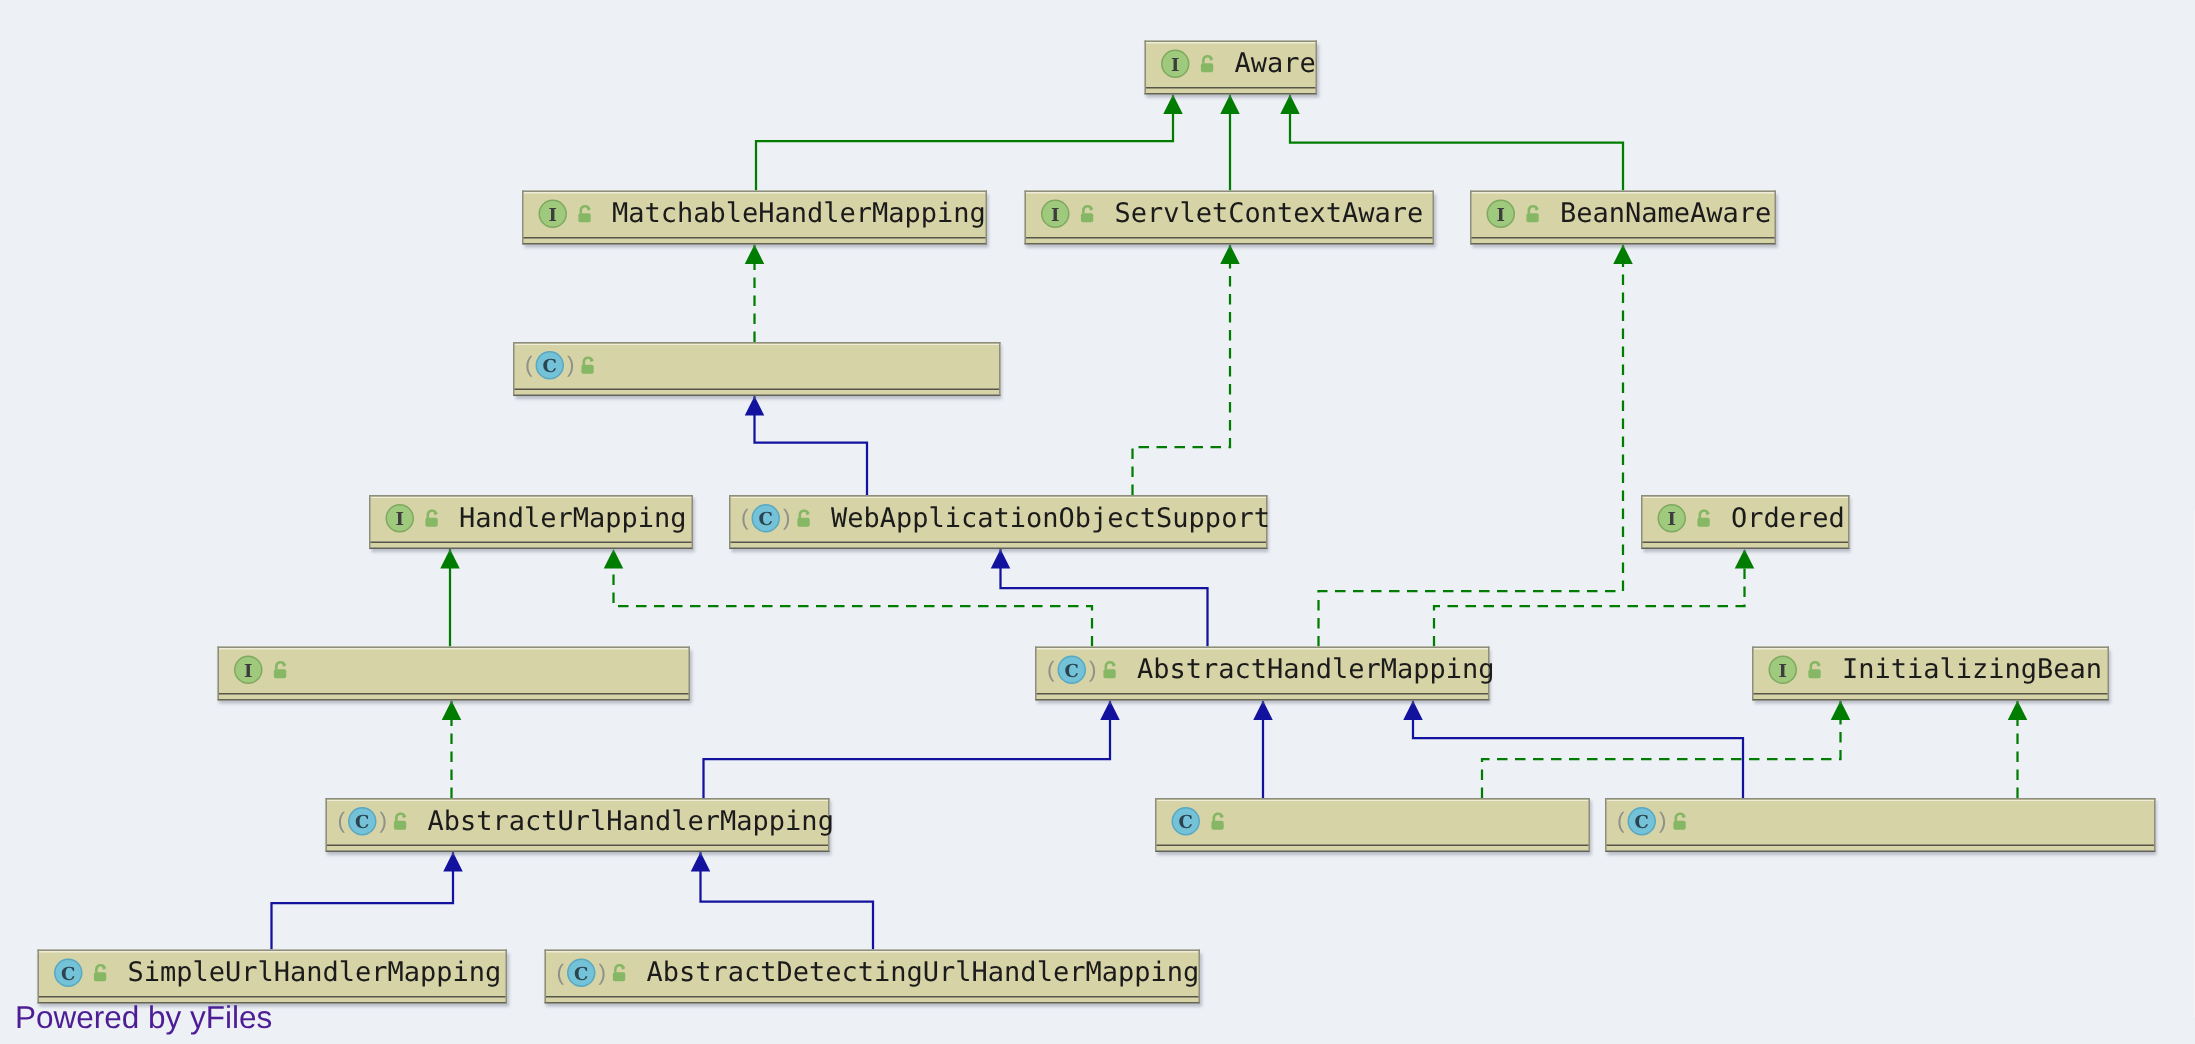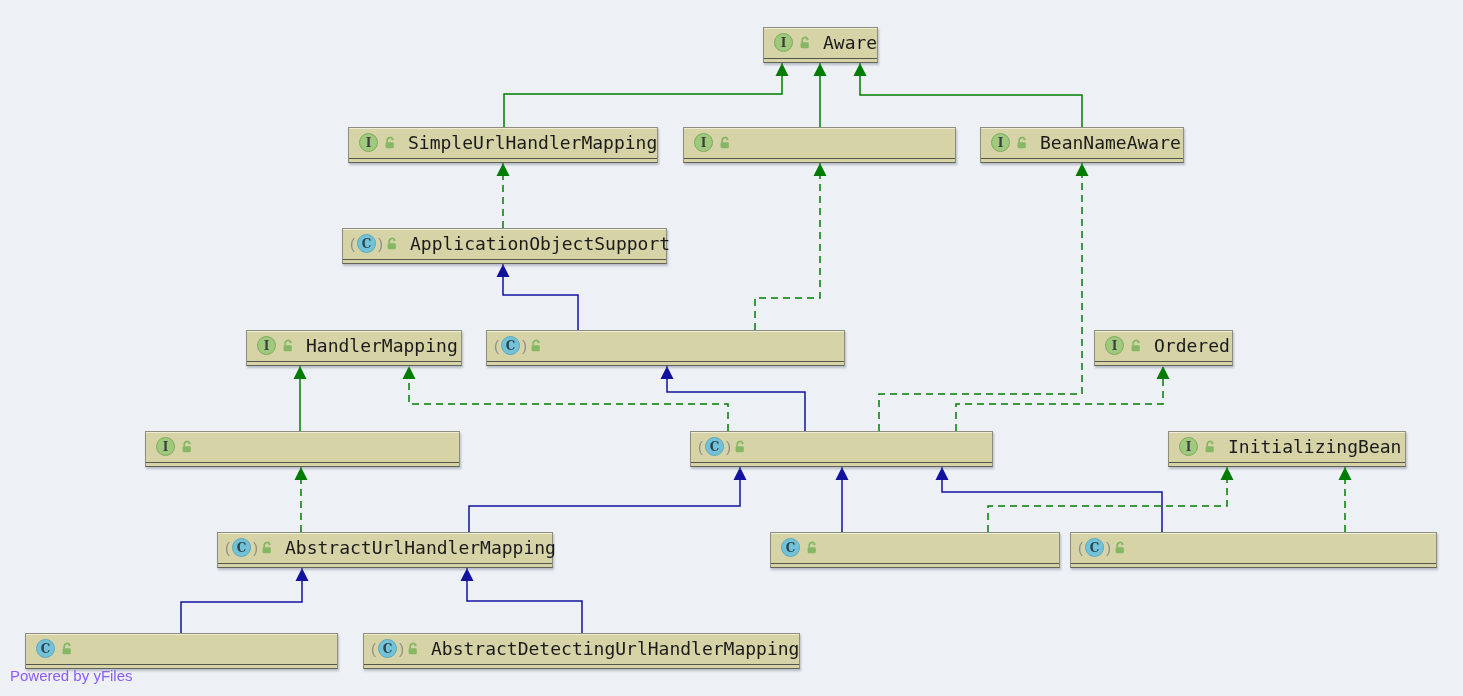--- a/index.html
+++ b/index.html
@@ -35,21 +35,21 @@
     flex:0 0 auto;
   }
   .badge.interface{background:#9fca7e;border:1px solid #7ea95e;color:#3d3d3d;}
   .badge.class{background:#74c2d8;border:1px solid #58a8c2;color:#2b4450;}
   .paren{color:#90908a;font-size:15px;margin:0 -3px;flex:0 0 auto;font-family:"Liberation Sans",sans-serif;}
   .lock{flex:0 0 auto;margin-right:6px;}
   .label{flex:0 0 auto;}
   #watermark{
     position:absolute;
     font-family:"Liberation Sans",sans-serif;
-    font-size:15px;color:#8b5cf6;
+    font-size:21px;color:#4c1d95;
   }
 </style>
 </head>
 <body>
 
 <div id="canvas">
   <svg id="edges" xmlns="http://www.w3.org/2000/svg">
       <polyline points="504,127 504,94 782,94 782,63" fill="none" stroke="#007d00" stroke-width="1.5"></polyline>
       <polygon points="782,63 775.5,76 788.5,76" fill="#007d00"></polygon>
       <polyline points="820,127 820,63" fill="none" stroke="#007d00" stroke-width="1.5"></polyline>
@@ -97,128 +97,131 @@
           <rect x="2.6" y="6.2" width="8.2" height="6" rx="1.3" fill="#86b765"></rect>
         </svg>
         <span class="label">Aware</span>
       </div>
       <div class="node" style="left: 348px; top: 127px; width: 310px;">
         <span class="badge interface">I</span>
         <svg class="lock" width="14" height="14" viewBox="0 0 14 14">
           <path d="M4.2 6.4 V4.4 A2.9 2.9 0 0 1 9.7 3.1 L8.5 3.8" fill="none" stroke="#86b765" stroke-width="1.7"></path>
           <rect x="2.6" y="6.2" width="8.2" height="6" rx="1.3" fill="#86b765"></rect>
         </svg>
+        <span class="label">MatchableHandlerMapping</span>
+      </div>
+      <div class="node" style="left: 683px; top: 127px; width: 273px;">
+        <span class="badge interface">I</span>
+        <svg class="lock" width="14" height="14" viewBox="0 0 14 14">
+          <path d="M4.2 6.4 V4.4 A2.9 2.9 0 0 1 9.7 3.1 L8.5 3.8" fill="none" stroke="#86b765" stroke-width="1.7"></path>
+          <rect x="2.6" y="6.2" width="8.2" height="6" rx="1.3" fill="#86b765"></rect>
+        </svg>
+        <span class="label">ServletContextAware</span>
+      </div>
+      <div class="node" style="left: 980px; top: 127px; width: 204px;">
+        <span class="badge interface">I</span>
+        <svg class="lock" width="14" height="14" viewBox="0 0 14 14">
+          <path d="M4.2 6.4 V4.4 A2.9 2.9 0 0 1 9.7 3.1 L8.5 3.8" fill="none" stroke="#86b765" stroke-width="1.7"></path>
+          <rect x="2.6" y="6.2" width="8.2" height="6" rx="1.3" fill="#86b765"></rect>
+        </svg>
+        <span class="label">BeanNameAware</span>
+      </div>
+      <div class="node" style="left: 342px; top: 228px; width: 325px;">
+        <span class="paren">(</span>
+        <span class="badge class">C</span>
+        <span class="paren">)</span>
+        <svg class="lock" width="14" height="14" viewBox="0 0 14 14">
+          <path d="M4.2 6.4 V4.4 A2.9 2.9 0 0 1 9.7 3.1 L8.5 3.8" fill="none" stroke="#86b765" stroke-width="1.7"></path>
+          <rect x="2.6" y="6.2" width="8.2" height="6" rx="1.3" fill="#86b765"></rect>
+        </svg>
+      </div>
+      <div class="node" style="left: 246px; top: 330px; width: 216px;">
+        <span class="badge interface">I</span>
+        <svg class="lock" width="14" height="14" viewBox="0 0 14 14">
+          <path d="M4.2 6.4 V4.4 A2.9 2.9 0 0 1 9.7 3.1 L8.5 3.8" fill="none" stroke="#86b765" stroke-width="1.7"></path>
+          <rect x="2.6" y="6.2" width="8.2" height="6" rx="1.3" fill="#86b765"></rect>
+        </svg>
+        <span class="label">HandlerMapping</span>
+      </div>
+      <div class="node" style="left: 486px; top: 330px; width: 359px;">
+        <span class="paren">(</span>
+        <span class="badge class">C</span>
+        <span class="paren">)</span>
+        <svg class="lock" width="14" height="14" viewBox="0 0 14 14">
+          <path d="M4.2 6.4 V4.4 A2.9 2.9 0 0 1 9.7 3.1 L8.5 3.8" fill="none" stroke="#86b765" stroke-width="1.7"></path>
+          <rect x="2.6" y="6.2" width="8.2" height="6" rx="1.3" fill="#86b765"></rect>
+        </svg>
+        <span class="label">WebApplicationObjectSupport</span>
+      </div>
+      <div class="node" style="left: 1094px; top: 330px; width: 139px;">
+        <span class="badge interface">I</span>
+        <svg class="lock" width="14" height="14" viewBox="0 0 14 14">
+          <path d="M4.2 6.4 V4.4 A2.9 2.9 0 0 1 9.7 3.1 L8.5 3.8" fill="none" stroke="#86b765" stroke-width="1.7"></path>
+          <rect x="2.6" y="6.2" width="8.2" height="6" rx="1.3" fill="#86b765"></rect>
+        </svg>
+        <span class="label">Ordered</span>
+      </div>
+      <div class="node" style="left: 145px; top: 431px; width: 315px;">
+        <span class="badge interface">I</span>
+        <svg class="lock" width="14" height="14" viewBox="0 0 14 14">
+          <path d="M4.2 6.4 V4.4 A2.9 2.9 0 0 1 9.7 3.1 L8.5 3.8" fill="none" stroke="#86b765" stroke-width="1.7"></path>
+          <rect x="2.6" y="6.2" width="8.2" height="6" rx="1.3" fill="#86b765"></rect>
+        </svg>
+      </div>
+      <div class="node" style="left: 690px; top: 431px; width: 303px;">
+        <span class="paren">(</span>
+        <span class="badge class">C</span>
+        <span class="paren">)</span>
+        <svg class="lock" width="14" height="14" viewBox="0 0 14 14">
+          <path d="M4.2 6.4 V4.4 A2.9 2.9 0 0 1 9.7 3.1 L8.5 3.8" fill="none" stroke="#86b765" stroke-width="1.7"></path>
+          <rect x="2.6" y="6.2" width="8.2" height="6" rx="1.3" fill="#86b765"></rect>
+        </svg>
+        <span class="label">AbstractHandlerMapping</span>
+      </div>
+      <div class="node" style="left: 1168px; top: 431px; width: 238px;">
+        <span class="badge interface">I</span>
+        <svg class="lock" width="14" height="14" viewBox="0 0 14 14">
+          <path d="M4.2 6.4 V4.4 A2.9 2.9 0 0 1 9.7 3.1 L8.5 3.8" fill="none" stroke="#86b765" stroke-width="1.7"></path>
+          <rect x="2.6" y="6.2" width="8.2" height="6" rx="1.3" fill="#86b765"></rect>
+        </svg>
+        <span class="label">InitializingBean</span>
+      </div>
+      <div class="node" style="left: 217px; top: 532px; width: 336px;">
+        <span class="paren">(</span>
+        <span class="badge class">C</span>
+        <span class="paren">)</span>
+        <svg class="lock" width="14" height="14" viewBox="0 0 14 14">
+          <path d="M4.2 6.4 V4.4 A2.9 2.9 0 0 1 9.7 3.1 L8.5 3.8" fill="none" stroke="#86b765" stroke-width="1.7"></path>
+          <rect x="2.6" y="6.2" width="8.2" height="6" rx="1.3" fill="#86b765"></rect>
+        </svg>
+        <span class="label">AbstractUrlHandlerMapping</span>
+      </div>
+      <div class="node" style="left: 770px; top: 532px; width: 290px;">
+        <span class="badge class">C</span>
+        <svg class="lock" width="14" height="14" viewBox="0 0 14 14">
+          <path d="M4.2 6.4 V4.4 A2.9 2.9 0 0 1 9.7 3.1 L8.5 3.8" fill="none" stroke="#86b765" stroke-width="1.7"></path>
+          <rect x="2.6" y="6.2" width="8.2" height="6" rx="1.3" fill="#86b765"></rect>
+        </svg>
+      </div>
+      <div class="node" style="left: 1070px; top: 532px; width: 367px;">
+        <span class="paren">(</span>
+        <span class="badge class">C</span>
+        <span class="paren">)</span>
+        <svg class="lock" width="14" height="14" viewBox="0 0 14 14">
+          <path d="M4.2 6.4 V4.4 A2.9 2.9 0 0 1 9.7 3.1 L8.5 3.8" fill="none" stroke="#86b765" stroke-width="1.7"></path>
+          <rect x="2.6" y="6.2" width="8.2" height="6" rx="1.3" fill="#86b765"></rect>
+        </svg>
+      </div>
+      <div class="node" style="left: 25px; top: 633px; width: 313px;">
+        <span class="badge class">C</span>
+        <svg class="lock" width="14" height="14" viewBox="0 0 14 14">
+          <path d="M4.2 6.4 V4.4 A2.9 2.9 0 0 1 9.7 3.1 L8.5 3.8" fill="none" stroke="#86b765" stroke-width="1.7"></path>
+          <rect x="2.6" y="6.2" width="8.2" height="6" rx="1.3" fill="#86b765"></rect>
+        </svg>
         <span class="label">SimpleUrlHandlerMapping</span>
-      </div>
-      <div class="node" style="left: 683px; top: 127px; width: 273px;">
-        <span class="badge interface">I</span>
-        <svg class="lock" width="14" height="14" viewBox="0 0 14 14">
-          <path d="M4.2 6.4 V4.4 A2.9 2.9 0 0 1 9.7 3.1 L8.5 3.8" fill="none" stroke="#86b765" stroke-width="1.7"></path>
-          <rect x="2.6" y="6.2" width="8.2" height="6" rx="1.3" fill="#86b765"></rect>
-        </svg>
-      </div>
-      <div class="node" style="left: 980px; top: 127px; width: 204px;">
-        <span class="badge interface">I</span>
-        <svg class="lock" width="14" height="14" viewBox="0 0 14 14">
-          <path d="M4.2 6.4 V4.4 A2.9 2.9 0 0 1 9.7 3.1 L8.5 3.8" fill="none" stroke="#86b765" stroke-width="1.7"></path>
-          <rect x="2.6" y="6.2" width="8.2" height="6" rx="1.3" fill="#86b765"></rect>
-        </svg>
-        <span class="label">BeanNameAware</span>
-      </div>
-      <div class="node" style="left: 342px; top: 228px; width: 325px;">
-        <span class="paren">(</span>
-        <span class="badge class">C</span>
-        <span class="paren">)</span>
-        <svg class="lock" width="14" height="14" viewBox="0 0 14 14">
-          <path d="M4.2 6.4 V4.4 A2.9 2.9 0 0 1 9.7 3.1 L8.5 3.8" fill="none" stroke="#86b765" stroke-width="1.7"></path>
-          <rect x="2.6" y="6.2" width="8.2" height="6" rx="1.3" fill="#86b765"></rect>
-        </svg>
-        <span class="label">ApplicationObjectSupport</span>
-      </div>
-      <div class="node" style="left: 246px; top: 330px; width: 216px;">
-        <span class="badge interface">I</span>
-        <svg class="lock" width="14" height="14" viewBox="0 0 14 14">
-          <path d="M4.2 6.4 V4.4 A2.9 2.9 0 0 1 9.7 3.1 L8.5 3.8" fill="none" stroke="#86b765" stroke-width="1.7"></path>
-          <rect x="2.6" y="6.2" width="8.2" height="6" rx="1.3" fill="#86b765"></rect>
-        </svg>
-        <span class="label">HandlerMapping</span>
-      </div>
-      <div class="node" style="left: 486px; top: 330px; width: 359px;">
-        <span class="paren">(</span>
-        <span class="badge class">C</span>
-        <span class="paren">)</span>
-        <svg class="lock" width="14" height="14" viewBox="0 0 14 14">
-          <path d="M4.2 6.4 V4.4 A2.9 2.9 0 0 1 9.7 3.1 L8.5 3.8" fill="none" stroke="#86b765" stroke-width="1.7"></path>
-          <rect x="2.6" y="6.2" width="8.2" height="6" rx="1.3" fill="#86b765"></rect>
-        </svg>
-      </div>
-      <div class="node" style="left: 1094px; top: 330px; width: 139px;">
-        <span class="badge interface">I</span>
-        <svg class="lock" width="14" height="14" viewBox="0 0 14 14">
-          <path d="M4.2 6.4 V4.4 A2.9 2.9 0 0 1 9.7 3.1 L8.5 3.8" fill="none" stroke="#86b765" stroke-width="1.7"></path>
-          <rect x="2.6" y="6.2" width="8.2" height="6" rx="1.3" fill="#86b765"></rect>
-        </svg>
-        <span class="label">Ordered</span>
-      </div>
-      <div class="node" style="left: 145px; top: 431px; width: 315px;">
-        <span class="badge interface">I</span>
-        <svg class="lock" width="14" height="14" viewBox="0 0 14 14">
-          <path d="M4.2 6.4 V4.4 A2.9 2.9 0 0 1 9.7 3.1 L8.5 3.8" fill="none" stroke="#86b765" stroke-width="1.7"></path>
-          <rect x="2.6" y="6.2" width="8.2" height="6" rx="1.3" fill="#86b765"></rect>
-        </svg>
-      </div>
-      <div class="node" style="left: 690px; top: 431px; width: 303px;">
-        <span class="paren">(</span>
-        <span class="badge class">C</span>
-        <span class="paren">)</span>
-        <svg class="lock" width="14" height="14" viewBox="0 0 14 14">
-          <path d="M4.2 6.4 V4.4 A2.9 2.9 0 0 1 9.7 3.1 L8.5 3.8" fill="none" stroke="#86b765" stroke-width="1.7"></path>
-          <rect x="2.6" y="6.2" width="8.2" height="6" rx="1.3" fill="#86b765"></rect>
-        </svg>
-      </div>
-      <div class="node" style="left: 1168px; top: 431px; width: 238px;">
-        <span class="badge interface">I</span>
-        <svg class="lock" width="14" height="14" viewBox="0 0 14 14">
-          <path d="M4.2 6.4 V4.4 A2.9 2.9 0 0 1 9.7 3.1 L8.5 3.8" fill="none" stroke="#86b765" stroke-width="1.7"></path>
-          <rect x="2.6" y="6.2" width="8.2" height="6" rx="1.3" fill="#86b765"></rect>
-        </svg>
-        <span class="label">InitializingBean</span>
-      </div>
-      <div class="node" style="left: 217px; top: 532px; width: 336px;">
-        <span class="paren">(</span>
-        <span class="badge class">C</span>
-        <span class="paren">)</span>
-        <svg class="lock" width="14" height="14" viewBox="0 0 14 14">
-          <path d="M4.2 6.4 V4.4 A2.9 2.9 0 0 1 9.7 3.1 L8.5 3.8" fill="none" stroke="#86b765" stroke-width="1.7"></path>
-          <rect x="2.6" y="6.2" width="8.2" height="6" rx="1.3" fill="#86b765"></rect>
-        </svg>
-        <span class="label">AbstractUrlHandlerMapping</span>
-      </div>
-      <div class="node" style="left: 770px; top: 532px; width: 290px;">
-        <span class="badge class">C</span>
-        <svg class="lock" width="14" height="14" viewBox="0 0 14 14">
-          <path d="M4.2 6.4 V4.4 A2.9 2.9 0 0 1 9.7 3.1 L8.5 3.8" fill="none" stroke="#86b765" stroke-width="1.7"></path>
-          <rect x="2.6" y="6.2" width="8.2" height="6" rx="1.3" fill="#86b765"></rect>
-        </svg>
-      </div>
-      <div class="node" style="left: 1070px; top: 532px; width: 367px;">
-        <span class="paren">(</span>
-        <span class="badge class">C</span>
-        <span class="paren">)</span>
-        <svg class="lock" width="14" height="14" viewBox="0 0 14 14">
-          <path d="M4.2 6.4 V4.4 A2.9 2.9 0 0 1 9.7 3.1 L8.5 3.8" fill="none" stroke="#86b765" stroke-width="1.7"></path>
-          <rect x="2.6" y="6.2" width="8.2" height="6" rx="1.3" fill="#86b765"></rect>
-        </svg>
-      </div>
-      <div class="node" style="left: 25px; top: 633px; width: 313px;">
-        <span class="badge class">C</span>
-        <svg class="lock" width="14" height="14" viewBox="0 0 14 14">
-          <path d="M4.2 6.4 V4.4 A2.9 2.9 0 0 1 9.7 3.1 L8.5 3.8" fill="none" stroke="#86b765" stroke-width="1.7"></path>
-          <rect x="2.6" y="6.2" width="8.2" height="6" rx="1.3" fill="#86b765"></rect>
-        </svg>
       </div>
       <div class="node" style="left: 363px; top: 633px; width: 437px;">
         <span class="paren">(</span>
         <span class="badge class">C</span>
         <span class="paren">)</span>
         <svg class="lock" width="14" height="14" viewBox="0 0 14 14">
           <path d="M4.2 6.4 V4.4 A2.9 2.9 0 0 1 9.7 3.1 L8.5 3.8" fill="none" stroke="#86b765" stroke-width="1.7"></path>
           <rect x="2.6" y="6.2" width="8.2" height="6" rx="1.3" fill="#86b765"></rect>
         </svg>
         <span class="label">AbstractDetectingUrlHandlerMapping</span>

